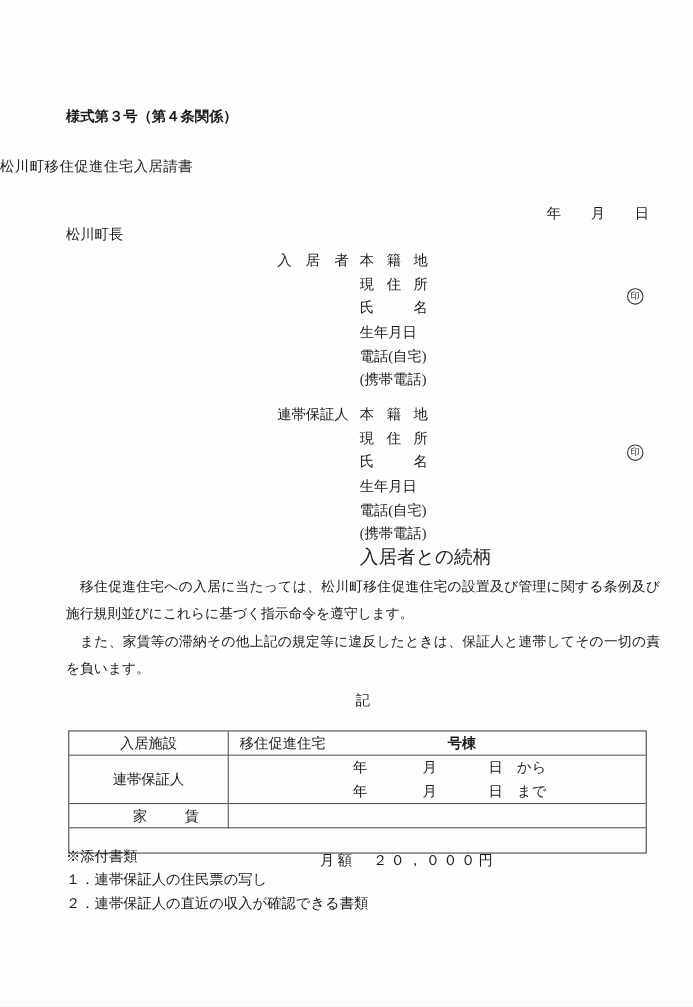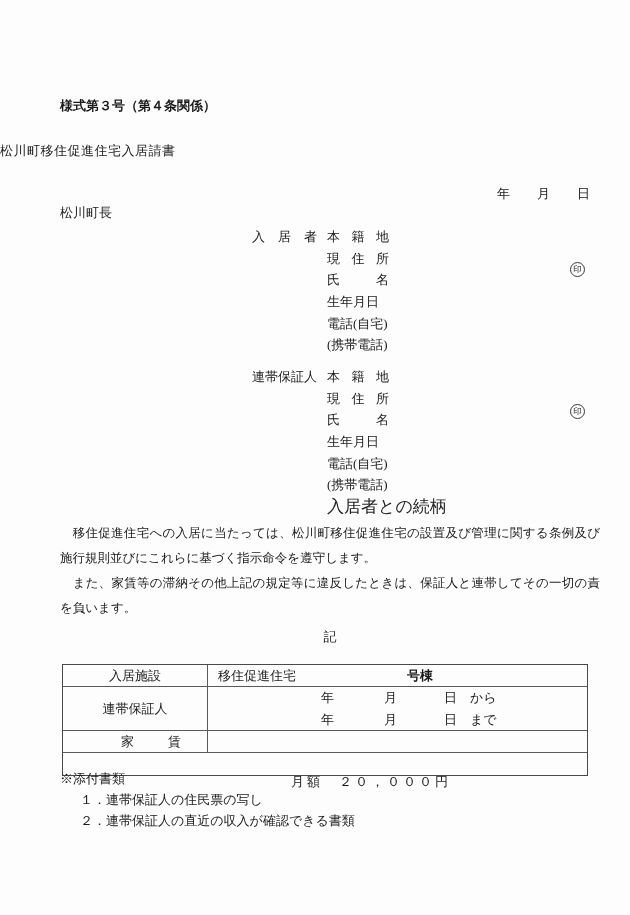--- a/index.html
+++ b/index.html
@@ -63,21 +63,21 @@
   .permit-line { position:relative; height:22px; line-height:22px; }
   .tk-y { position:absolute; left:113px; }
   .tk-m { position:absolute; left:176px; }
   .tk-d { position:absolute; left:236px; }
   .tk-s { position:absolute; left:262px; }
   .money { position:absolute; top:0; letter-spacing:3px;margin-top:40px; }
   .rent-val { left:83px; }
   .dep-val { left:110px; }
 
   .attachments { left:60px; top:768px; line-height:21px; }
-  .attach-item { margin-left:20px; }
+  .attach-item { }
 </style>
 </head>
 <body>
 
 <div class="page">
 
   <div class="abs form-number">様式第３号（第４条関係）</div>
 
   <div class="abs doc-title">松川町移住促進住宅入居請書</div>
 

